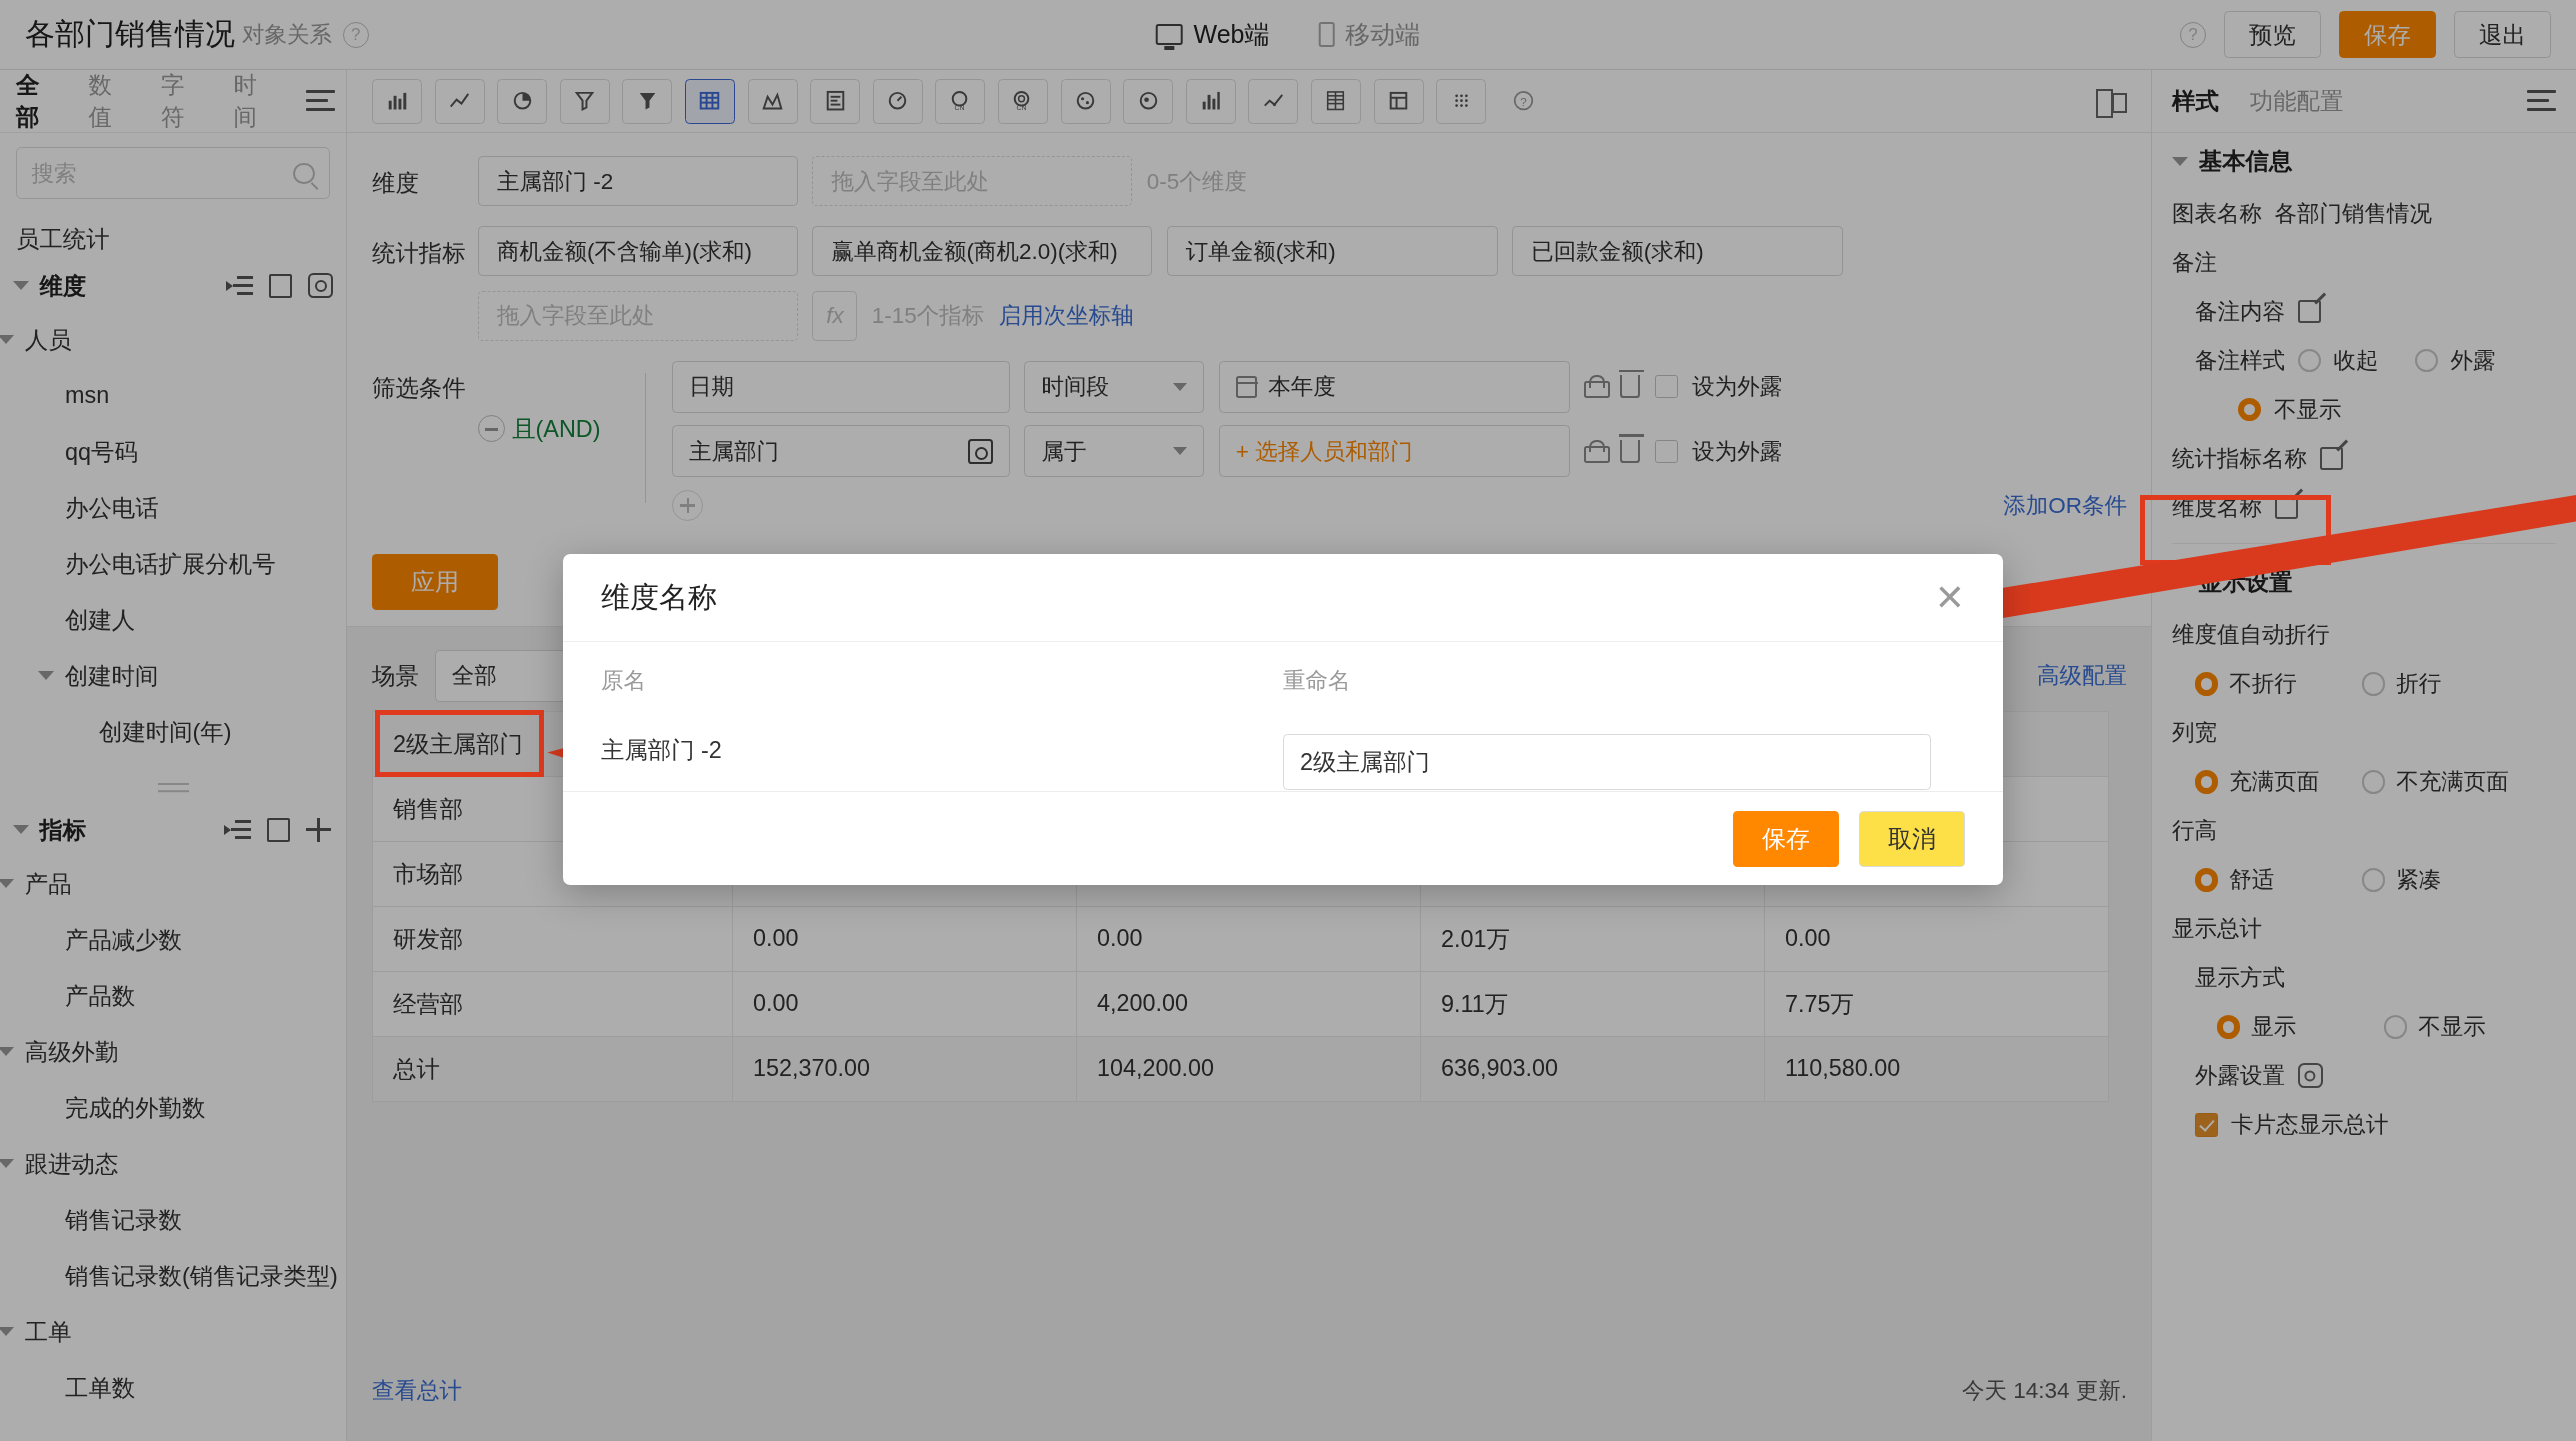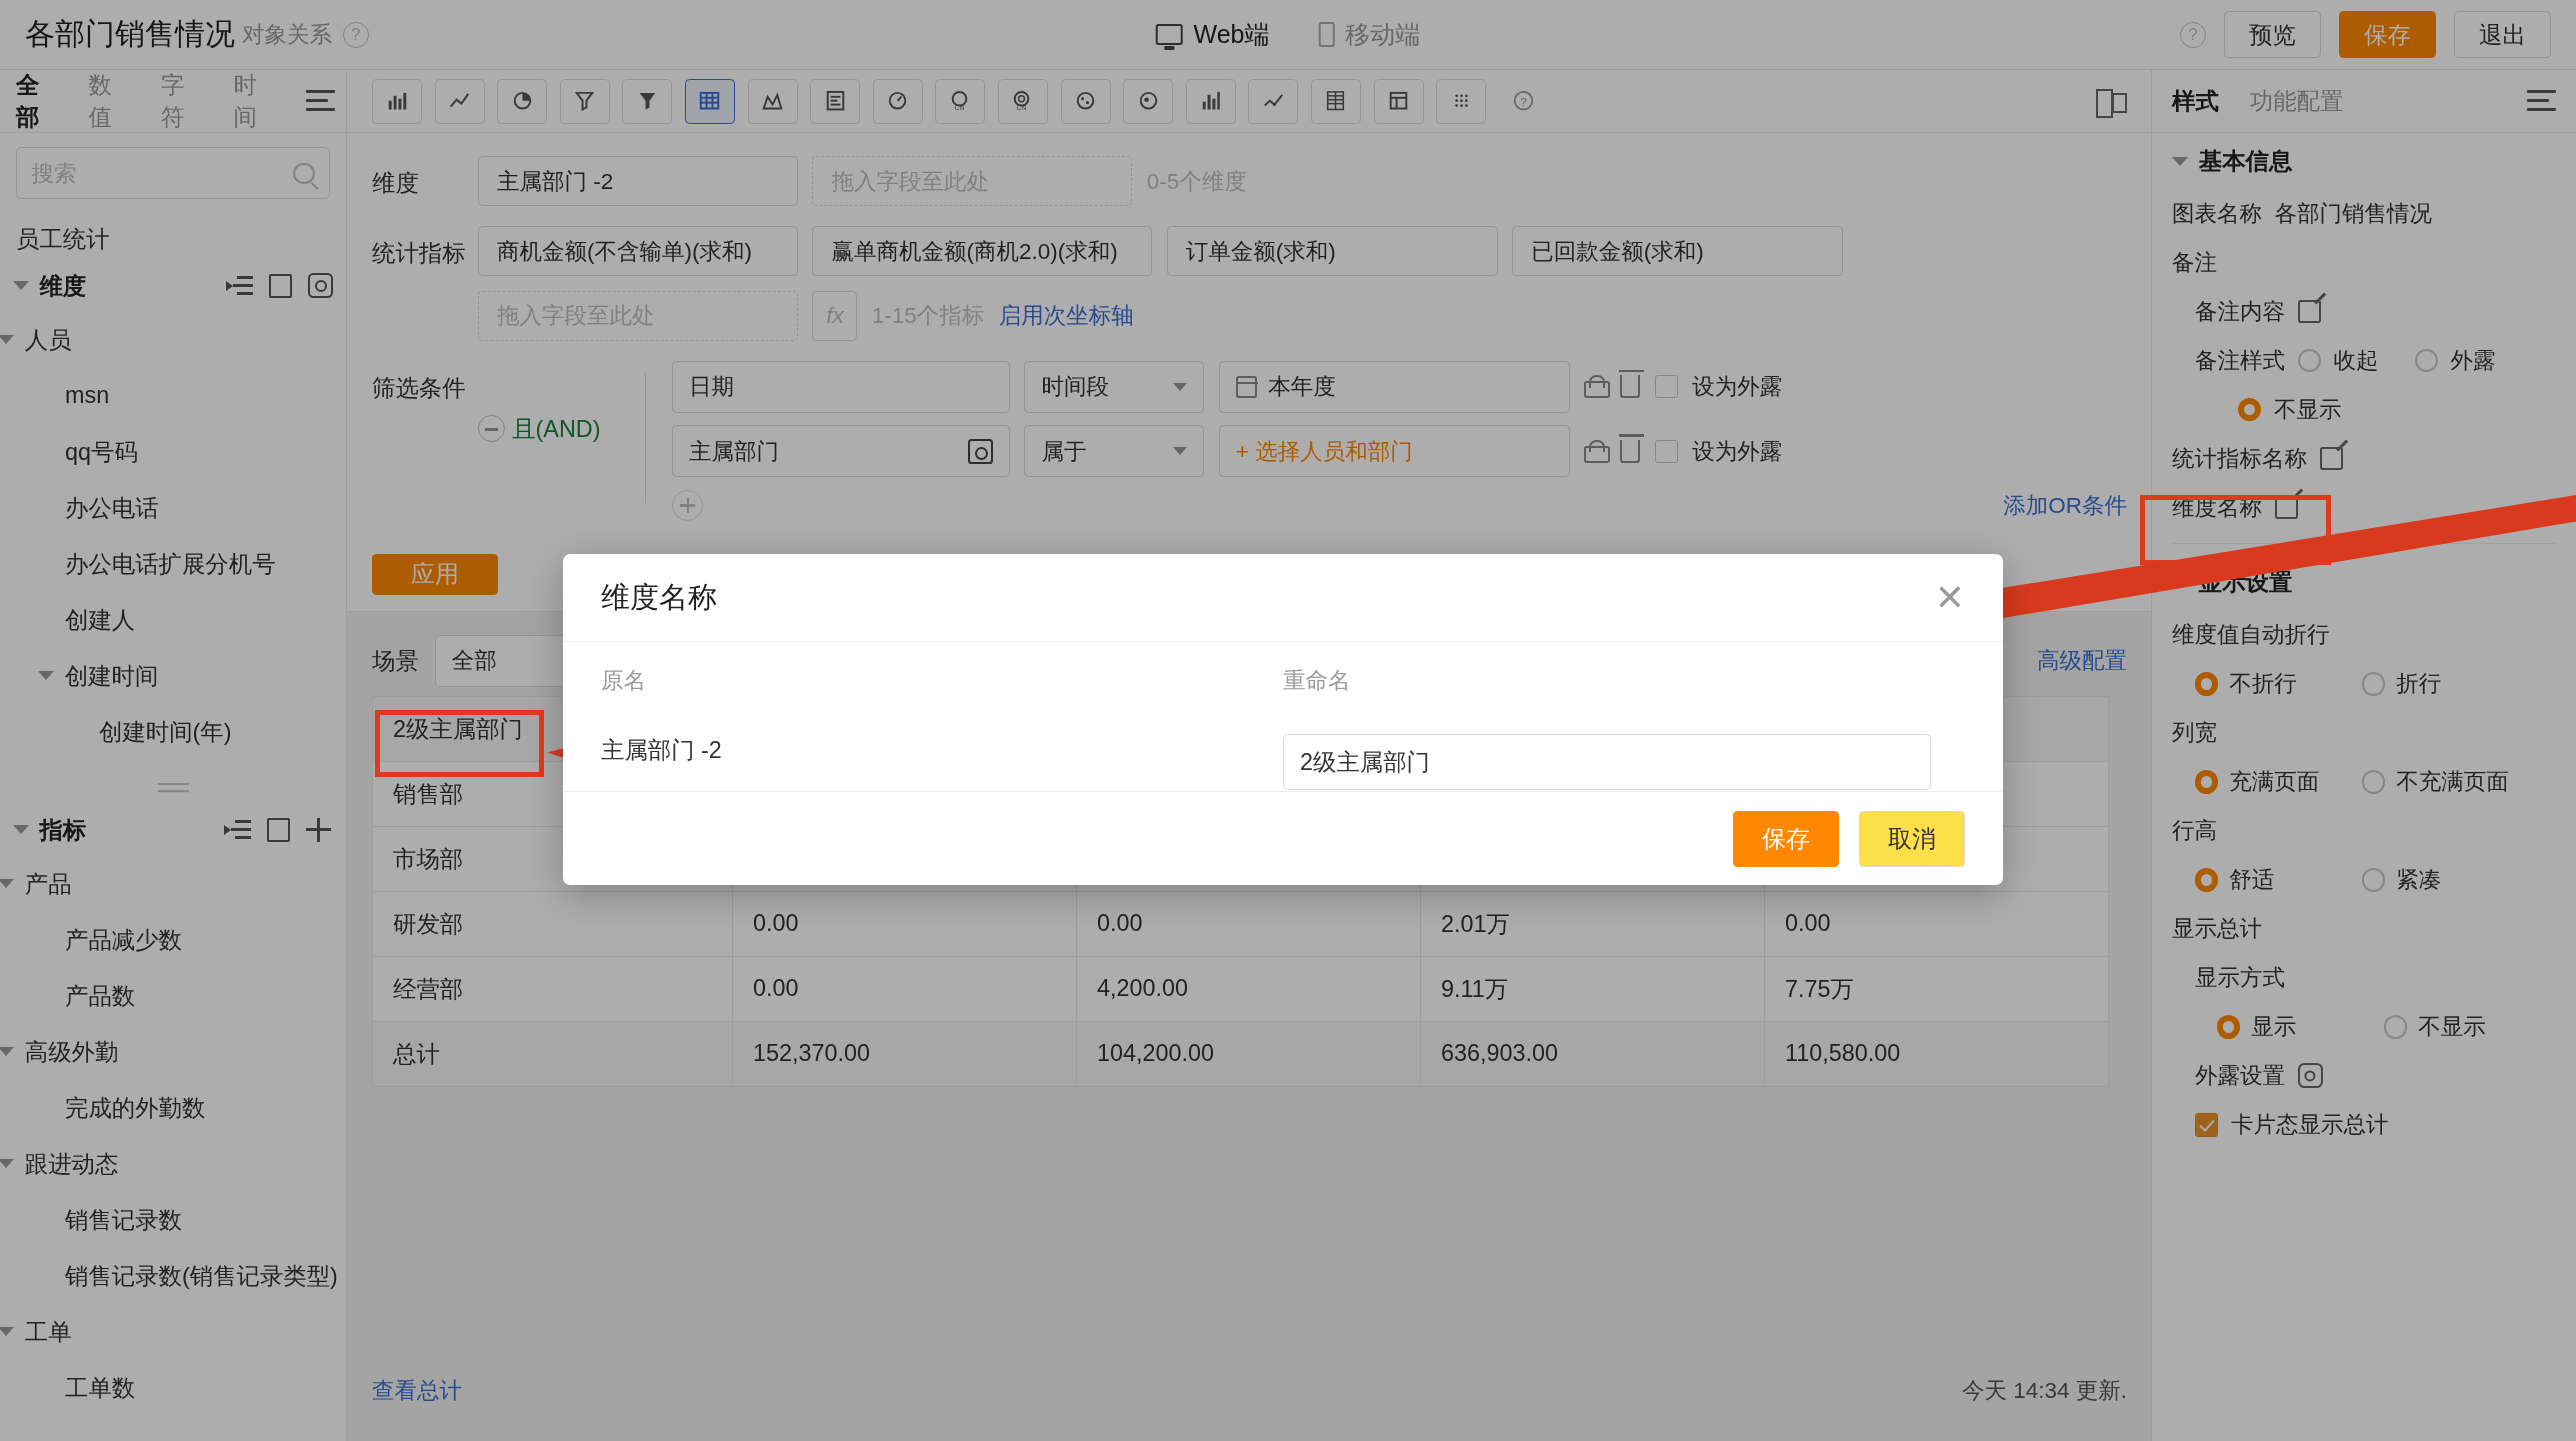--- a/index.html
+++ b/index.html
@@ -160,21 +160,21 @@
   .lock-ic{ width:21.6px;height:23.4px;position:relative;}
   .lock-ic:before{content:"";position:absolute;left:0;bottom:0;width:21.6px;height:13.5px;border:2.3px solid #8a8a8a;border-radius:2.7px;}
   .lock-ic:after{content:"";position:absolute;left:4.5px;top:0;width:12.6px;height:10.8px;border:2.3px solid #8a8a8a;border-bottom:none;border-radius:7.2px 7.2px 0 0;}
   .trash-ic{ width:20px;height:23.4px;border:2.3px solid #8a8a8a;border-top:none;border-radius:0 0 3.6px 3.6px;position:relative;}
   .trash-ic:before{content:"";position:absolute;left:-3.6px;top:-5.4px;width:25px;height:2.3px;background:#8a8a8a;}
   .cbx{ width:23.4px;height:23.4px;border:1.8px solid #c4c4c4;border-radius:2.7px;background:#fff;}
   .plus-circ{ width:31px;height:31px;border:1.8px solid #dcdcdc;border-radius:50%;position:relative;}
   .plus-circ:before{content:"";position:absolute;left:7.2px;top:13.5px;width:14.4px;height:2.3px;background:#bdbdbd;}
   .plus-circ:after{content:"";position:absolute;left:13.5px;top:7.2px;width:2.3px;height:14.4px;background:#bdbdbd;}
   .apply-btn{
-    height:41px; width:126px; background:#ff8800; color:#fff; border-radius:4.5px;
+    height:56px; width:126px; background:#ff8800; color:#fff; border-radius:4.5px;
     display:flex;align-items:center;justify-content:center;font-size:24px;margin-top:5.4px;cursor:pointer;
   }
 
   
   #scene-row{ display:flex; align-items:center; padding:23.4px 25px 9px; }
   #scene-label{ font-size:23.4px;color:#333;margin-right:16px; }
   #scene-sel{
     height:52px;width:270px;border:0.9px solid #d9d9d9;border-radius:4.5px;background:#fff;
     display:flex;align-items:center;padding:0 16px;font-size:22.5px;color:#333;
   }

